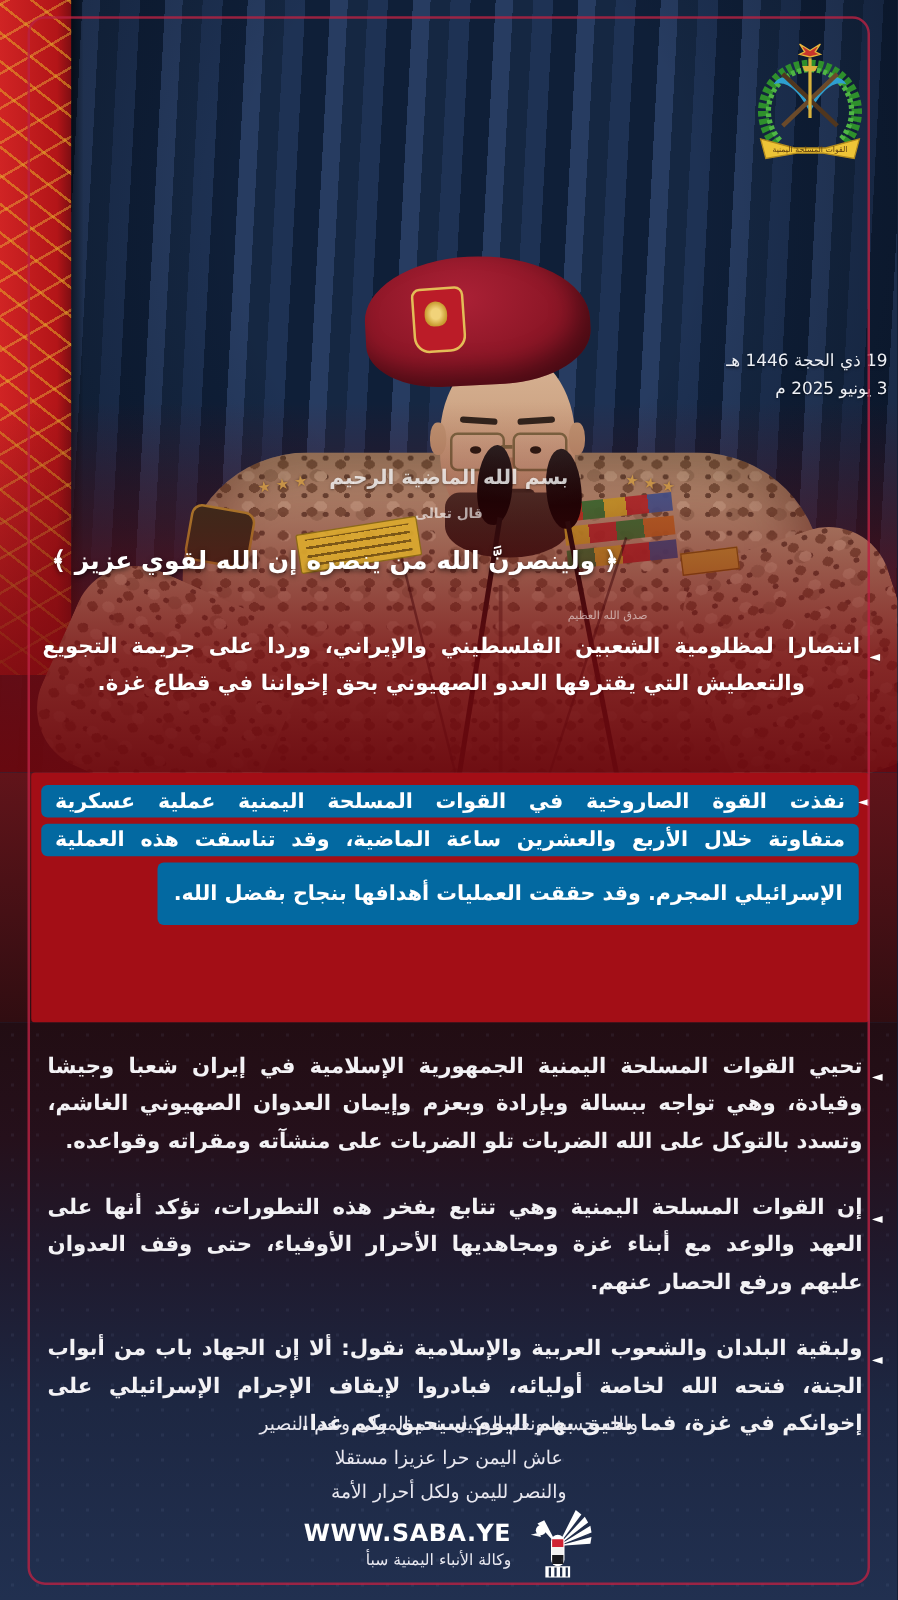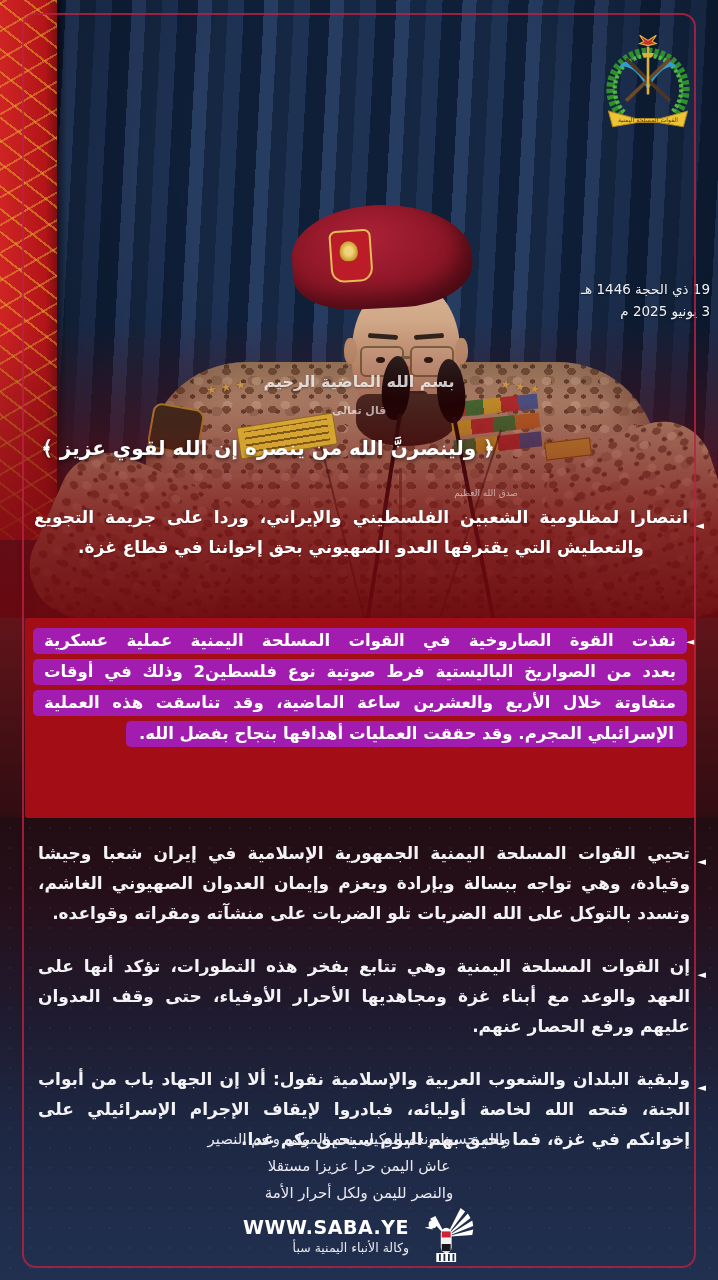--- a/index.html
+++ b/index.html
@@ -106,24 +106,24 @@
   
   .p1{position:absolute;left:34px;right:30px;top:502px;color:#ffffff;font-size:17px;font-weight:bold;
     line-height:30px;text-align:justify;text-align-last:center;text-shadow:0 1px 2px rgba(60,0,0,.4);}
   .pbullet{position:absolute;right:-16px;top:9px;font-size:11px;color:#fff;}
 
   
   .mid{position:absolute;top:618px;left:0;width:718px;height:200px;
     background:linear-gradient(180deg,#61141a,#300d11);}
   .highlight{position:absolute;top:0;bottom:0;right:23px;left:25px;background:#a30e16;border-radius:3px;
     padding:10px 8px 0 8px;box-sizing:border-box;}
-  .strip{position:relative;height:26px;line-height:26px;margin-bottom:5px;background:#a21caf;border-radius:5px;
+  .strip{position:relative;height:26px;line-height:26px;margin-bottom:5px;background:#0369a1;border-radius:5px;
     color:#fff;font-weight:bold;font-size:16.5px;padding:0 11px;text-align:justify;text-align-last:justify;
     overflow:hidden;white-space:nowrap;}
-  .strip.last{width:fit-content;max-width:100%;text-align-last:right;padding:0 13px;}
+  .strip.last{width:fit-content;max-width:100%;text-align-last:right;padding:12px 13px;}
   .hbullet{position:absolute;right:0px;top:17px;font-size:11px;color:#fff;z-index:3;}
 
   
   .lower{position:absolute;top:818px;left:0;width:718px;height:462px;
     background:linear-gradient(180deg,#220d13 0%,#25101b 20%,#1f1a2e 42%,#1d2742 66%,#213050 100%);}
   .lower::after{content:"";position:absolute;inset:0;pointer-events:none;
     background-image:radial-gradient(rgba(150,170,215,.08) 1.3px,transparent 1.5px);background-size:20px 20px;}
   .paras{position:absolute;top:20px;right:28px;left:38px;}
   .para{position:relative;color:#f3f2f5;font-size:17px;font-weight:bold;line-height:30px;
     text-align:justify;text-align-last:right;margin-bottom:23px;}
@@ -220,21 +220,20 @@
     <div class="dates">
       <div>19 ذي الحجة 1446 هـ</div>
       <div>3 يونيو 2025 م</div>
     </div>
   </div>
 
   <div class="mid">
     <div class="highlight">
       <span class="hbullet">◄</span>
       <div class="strip">نفذت القوة الصاروخية في القوات المسلحة اليمنية عملية عسكرية</div>
-      <div class="strip">بعدد من الصواريخ الباليستية فرط صوتية نوع فلسطين2 وذلك في أوقات</div>
       <div class="strip">متفاوتة خلال الأربع والعشرين ساعة الماضية، وقد تناسقت هذه العملية</div>
       <div class="strip last">الإسرائيلي المجرم. وقد حققت العمليات أهدافها بنجاح بفضل الله.</div>
     </div>
   </div>
 
   <div class="lower">
     <div class="paras">
       <div class="para">
         <span class="pbullet">◄</span>
         <span>تحيي القوات المسلحة اليمنية الجمهورية الإسلامية في إيران شعبا وجيشا وقيادة، وهي تواجه ببسالة وبإرادة وبعزم وإيمان العدوان الصهيوني الغاشم، وتسدد بالتوكل على الله الضربات تلو الضربات على منشآته ومقراته وقواعده.</span>

